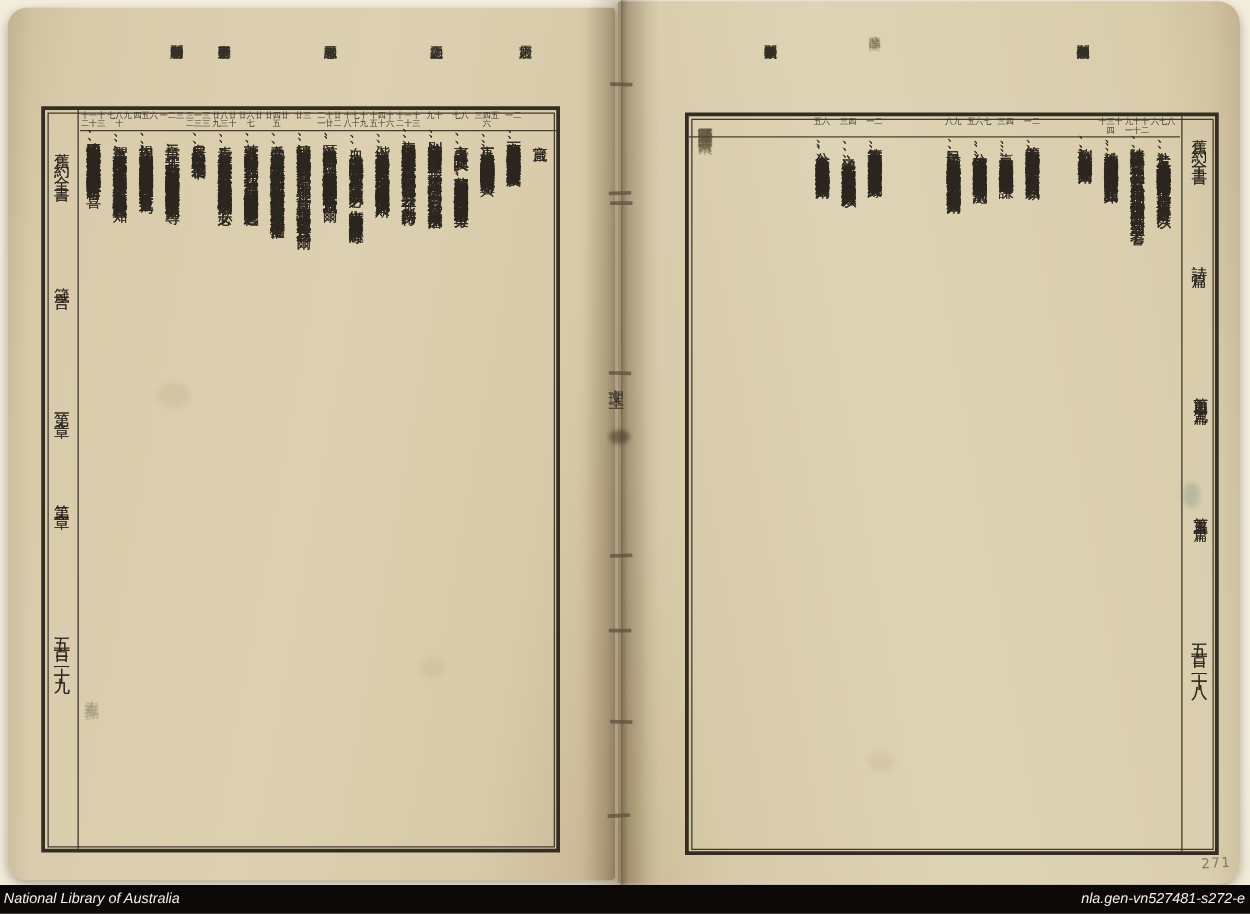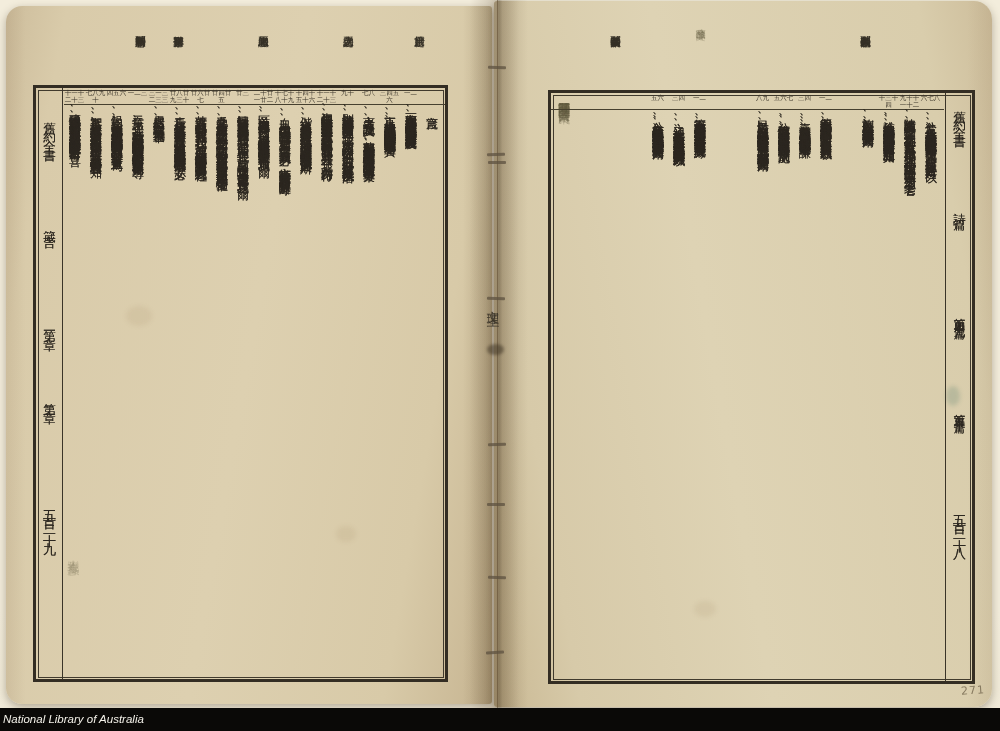--- a/index.html
+++ b/index.html
@@ -292,13 +292,14 @@
 <div class="stitch" style="left:487px; top:503px;"></div>
 <div class="stitch" style="left:488px; top:576px; transform:rotate(2deg);"></div>
 <div class="stitch" style="left:486px; top:651px; transform:rotate(-3deg);"></div>
 <div class="spine-label">文理上</div>
 <div class="smudge" style="left:487px; top:344px; width:17px; height:11px; background:rgba(55,45,32,.5);"></div>
 
 <div class="pencil">271</div>
 
 <div class="footerbar">
   <span class="footer-left">National Library of Australia</span>
+  <span class="footer-right">nla.gen-vn527481-s272-e</span>
 </div>
 
 </body></html>

